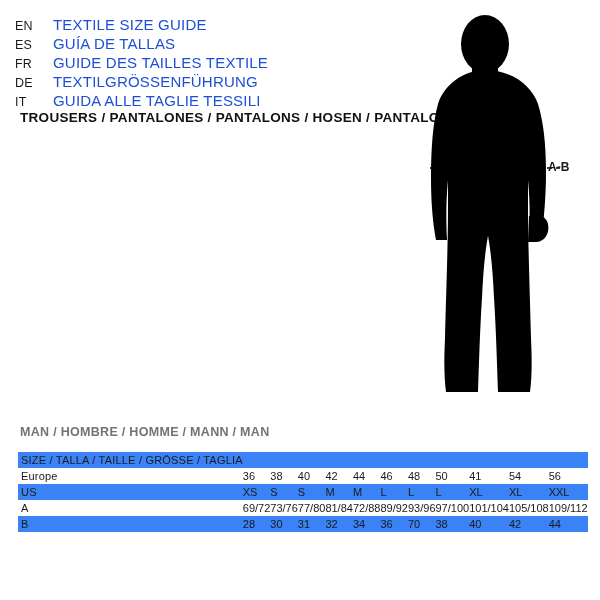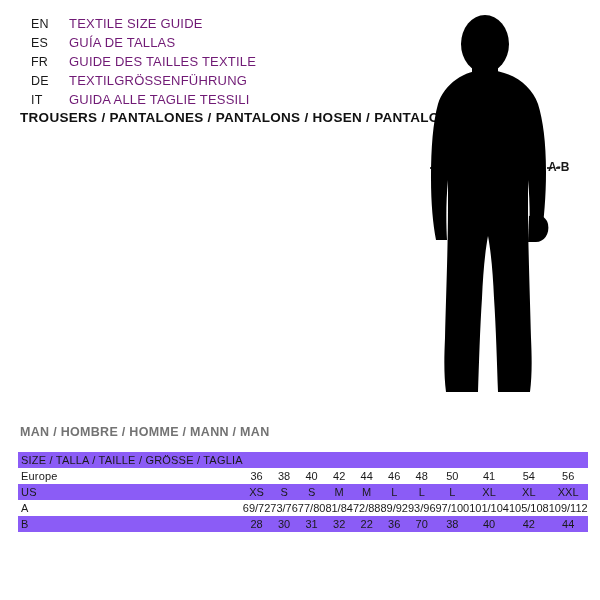--- a/index.html
+++ b/index.html
@@ -17,39 +17,39 @@
   }
   .page {
     position: relative;
     width: 600px;
     height: 600px;
   }
 
   
   .lang-block {
     position: absolute;
-    left: 31px;
+    left: 15px;
     top: 16px;
     width: 330px;
   }
   .lang-row {
     display: flex;
     align-items: baseline;
     height: 19px;
   }
   .lang-code {
     width: 38px;
     font-size: 12.5px;
     letter-spacing: 0.2px;
     color: #1a1a1a;
   }
   .lang-text {
-    font-size: 13px;
-    letter-spacing: 0.2px;
-    color: #701a75;
+    font-size: 15px;
+    letter-spacing: 0.2px;
+    color: #1d4ed8;
   }
 
   
   .category-title {
     position: absolute;
     left: 20px;
     top: 110px;
     font-size: 13.5px;
     font-weight: bold;
     letter-spacing: 0.3px;
@@ -90,30 +90,30 @@
     width: 564px;
     border-collapse: collapse;
     font-size: 11px;
   }
   table.size-table td {
     padding: 2px 0 2px 0;
     color: #1a1a1a;
     white-space: nowrap;
   }
   table.size-table tr.shade td {
-    background: #8b5cf6;
+    background: #3b82f6;
   }
   table.size-table td.label {
     width: 96px;
     padding-left: 3px;
     letter-spacing: 0.2px;
   }
   table.size-table td.val {
     width: 52px;
-    text-align: center;
+    text-align: left;
   }
 
   
   .footnotes {
     position: absolute;
     left: 20px;
     top: 558px;
     font-size: 10.5px;
     line-height: 15px;
     letter-spacing: 0.2px;
@@ -251,21 +251,21 @@
         <td class="val">101/104</td>
         <td class="val">105/108</td>
         <td class="val">109/112</td>
       </tr>
       <tr class="shade">
         <td class="label">B</td>
         <td class="val">28</td>
         <td class="val">30</td>
         <td class="val">31</td>
         <td class="val">32</td>
-        <td class="val">22</td>
+        <td class="val">34</td>
         <td class="val">36</td>
         <td class="val">70</td>
         <td class="val">38</td>
         <td class="val">40</td>
         <td class="val">42</td>
         <td class="val">44</td>
       </tr>
     </tbody>
   </table>
 

